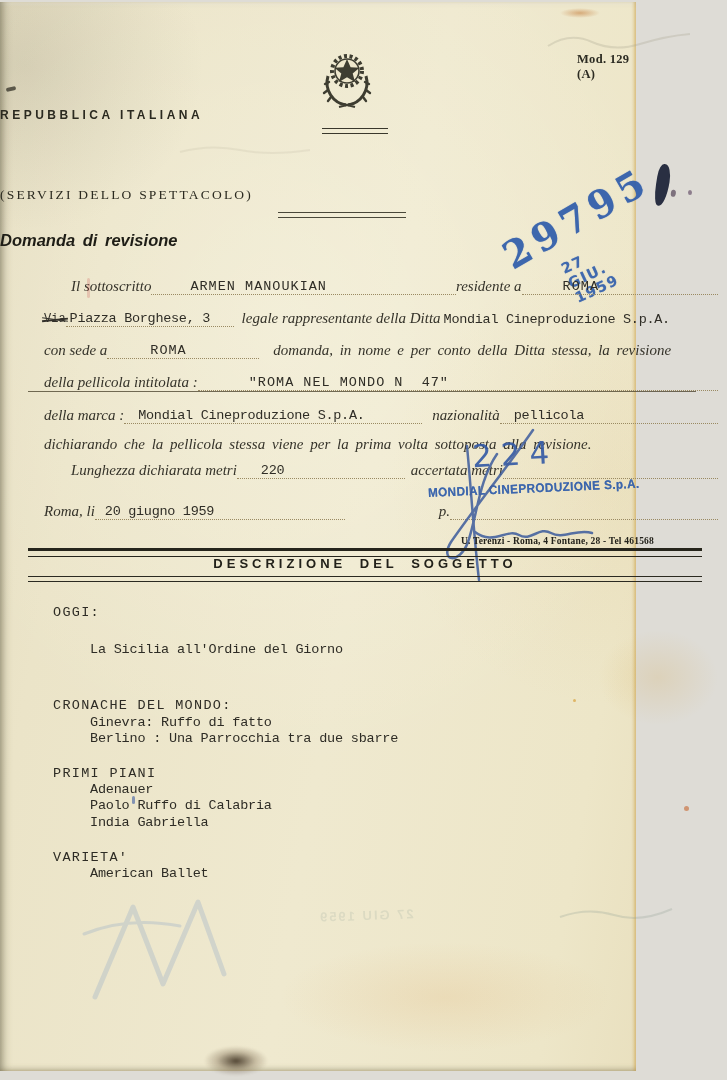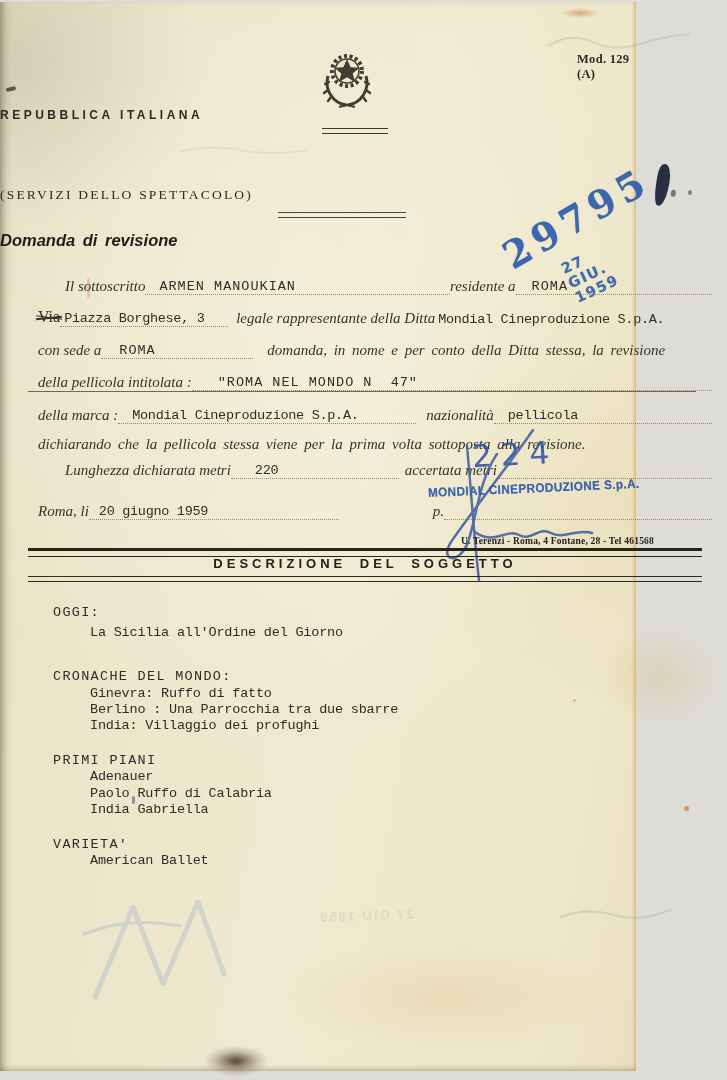--- a/index.html
+++ b/index.html
@@ -33,29 +33,29 @@
             font-family:"DejaVu Serif",serif;font-weight:bold;font-size:38px;letter-spacing:6px;
             color:#2e5cab;opacity:.92;text-shadow:0 0 1px rgba(46,92,171,.6);}
   .stampdate{position:absolute;left:569px;top:258px;transform:rotate(-25deg);transform-origin:left center;
             font-family:"DejaVu Sans",sans-serif;font-weight:bold;font-size:14.5px;letter-spacing:1.5px;
             color:#2e5cab;opacity:.9;text-shadow:0 0 1px rgba(46,92,171,.5);}
   .inkblot{position:absolute;left:656px;top:162px;width:13px;height:42px;background:#1a2136;
            border-radius:45% 55% 60% 40% / 35% 45% 65% 55%;transform:rotate(9deg);opacity:.92;}
   .inkblot::after{content:"";position:absolute;left:16px;top:24px;width:5px;height:7px;background:#3c2a42;
            border-radius:50%;opacity:.65;}
   
-  .frow{position:absolute;left:38px;width:674px;height:21px;display:flex;align-items:flex-end;}
+  .frow{position:absolute;left:44px;width:674px;height:21px;display:flex;align-items:flex-end;}
   .lbl{font-style:italic;font-size:15px;color:#35332a;white-space:nowrap;line-height:1;padding-bottom:1px;}
   .tw{font-family:"Liberation Mono",monospace;font-size:13.5px;letter-spacing:-.3px;color:#2f2d26;
       white-space:pre;line-height:1;padding-bottom:1px;}
-  .sp{letter-spacing:1px;}
+  .sp{letter-spacing:1px;margin-left:25px;}
   .fill{border-bottom:1px dotted #9a8a62;display:flex;align-items:flex-end;min-width:0;}
   .nofill{display:flex;align-items:flex-end;}
   .wide{word-spacing:3px;}
-  .strike{position:relative;font-size:16px;color:#32302a;font-family:Liberation Serif, serif;padding-bottom:1px;}
+  .strike{position:relative;font-size:12px;color:#32302a;font-family:Liberation Mono, monospace;padding-bottom:1px;}
   .strike::after{content:"";position:absolute;left:-2px;right:-2px;top:45%;border-top:2px solid #32302a;transform:rotate(-6deg);}
   .strike::before{content:"";position:absolute;left:-2px;right:-2px;top:45%;border-top:1.6px solid #32302a;transform:rotate(8deg);}
   .longrule{position:absolute;left:28px;top:389px;width:668px;border-top:1.4px solid rgba(70,62,40,.75);}
   .hand224{position:absolute;left:472px;top:434px;font-family:"DejaVu Sans",sans-serif;font-size:31px;
            color:#3259a5;letter-spacing:9px;transform:rotate(-3deg);opacity:.9;}
   .costamp{position:absolute;left:428px;top:484px;transform:rotate(-2.5deg) scaleX(.94);transform-origin:left center;
            font-family:"Liberation Sans",sans-serif;font-weight:bold;font-size:12.5px;letter-spacing:.4px;
            color:#2e5cab;opacity:.92;text-shadow:0 0 .6px rgba(46,92,171,.8);white-space:nowrap;}
   .sig{position:absolute;left:415px;top:420px;}
   .printer{position:absolute;left:448px;top:534px;width:206px;text-align:right;font-weight:bold;
@@ -64,23 +64,23 @@
             border-top:3px solid #26251c;border-bottom:1.5px solid #26251c;}
   .descr-h{position:absolute;left:28px;top:554px;width:674px;text-align:center;
            font-family:"Liberation Sans",sans-serif;font-weight:bold;font-size:13px;
            letter-spacing:4px;word-spacing:6px;color:#22211a;}
   .rule-thin{position:absolute;left:28px;top:574px;width:674px;height:4px;
             border-top:1.3px solid #2b2a21;border-bottom:1.3px solid #2b2a21;}
   
   .descr{position:absolute;left:53px;top:603px;right:30px;font-family:"Liberation Mono",monospace;
          font-size:13.5px;letter-spacing:-.2px;color:#2e2c25;line-height:16.2px;}
   .sec-title{letter-spacing:1.3px;}
-  .sec:first-child .sec-items{margin-top:4px;}
+  .sec:first-child .sec-items{margin-top:21px;}
   .sec + .sec{margin-top:19px;}
-  .sec:nth-child(2){margin-top:28px;}
+  .sec:nth-child(2){margin-top:40px;}
   .sec-item{margin-left:37px;}
   
   .ghosts{position:absolute;left:0;top:0;width:716px;height:1069px;pointer-events:none;}
   .mirror-text{position:absolute;transform:scaleX(-1) rotate(2deg);font-family:"Liberation Sans",sans-serif;
                font-weight:bold;color:#7d938b;opacity:.16;font-size:13px;letter-spacing:2px;}
   .stain{position:absolute;border-radius:50%;pointer-events:none;}
   .s1{left:598px;top:628px;width:120px;height:95px;background:radial-gradient(closest-side,rgba(212,168,76,.20),rgba(212,168,76,0));}
   .s2{left:280px;top:940px;width:330px;height:110px;background:radial-gradient(closest-side,rgba(218,158,86,.16),rgba(218,158,86,0));}
   .s3{left:204px;top:1044px;width:64px;height:30px;background:radial-gradient(closest-side,rgba(42,28,12,.8),rgba(70,45,20,.25) 60%,rgba(70,45,20,0));filter:blur(1px);}
   .s4{left:560px;top:6px;width:40px;height:10px;background:radial-gradient(closest-side,rgba(190,110,40,.5),rgba(190,110,40,0));}
@@ -211,21 +211,20 @@
         <div class="sec-items">
             <div class="sec-item">La Sicilia all'Ordine del Giorno</div>
           </div>
       </div>
 
       <div class="sec">
         <div class="sec-title">CRONACHE DEL MONDO:</div>
         <div class="sec-items">
             <div class="sec-item">Ginevra: Ruffo di fatto</div>
             <div class="sec-item">Berlino : Una Parrocchia tra due sbarre</div>
-            <div class="sec-item">India: Villaggio dei profughi</div>
           </div>
       </div>
 
       <div class="sec">
         <div class="sec-title">PRIMI PIANI</div>
         <div class="sec-items">
             <div class="sec-item">Adenauer</div>
             <div class="sec-item">Paolo Ruffo di Calabria</div>
             <div class="sec-item">India Gabriella</div>
           </div>

